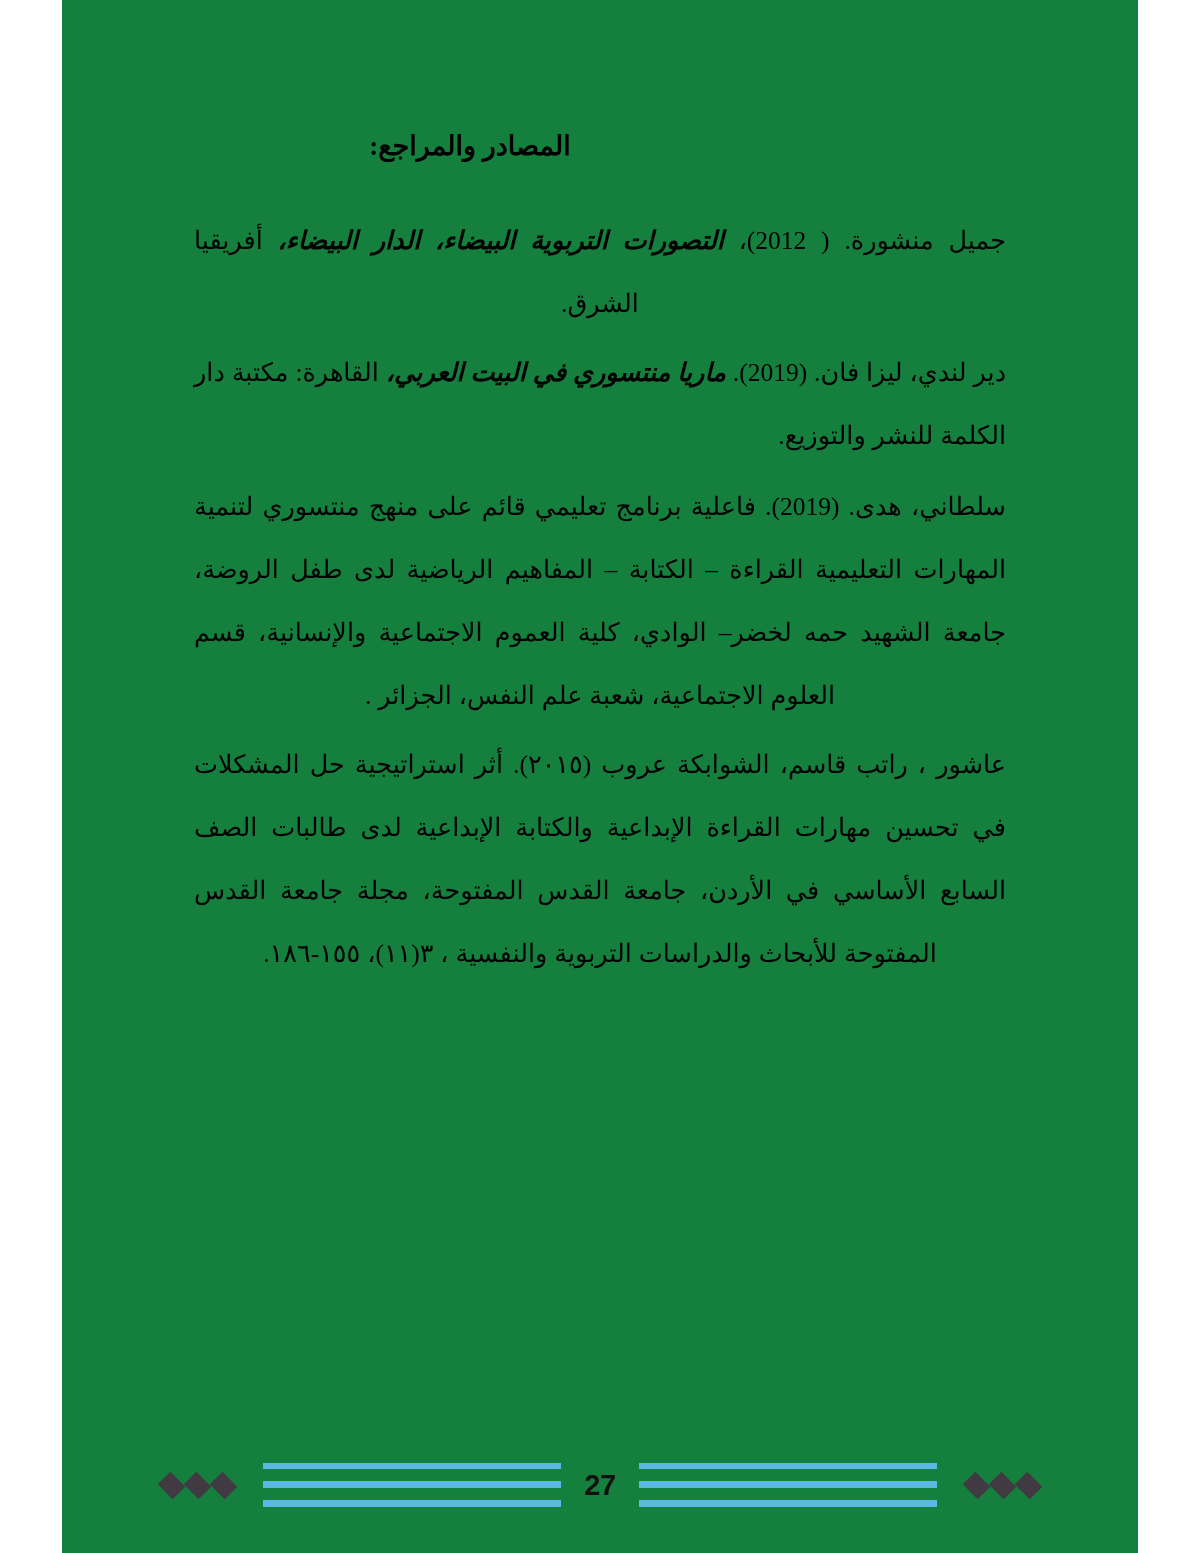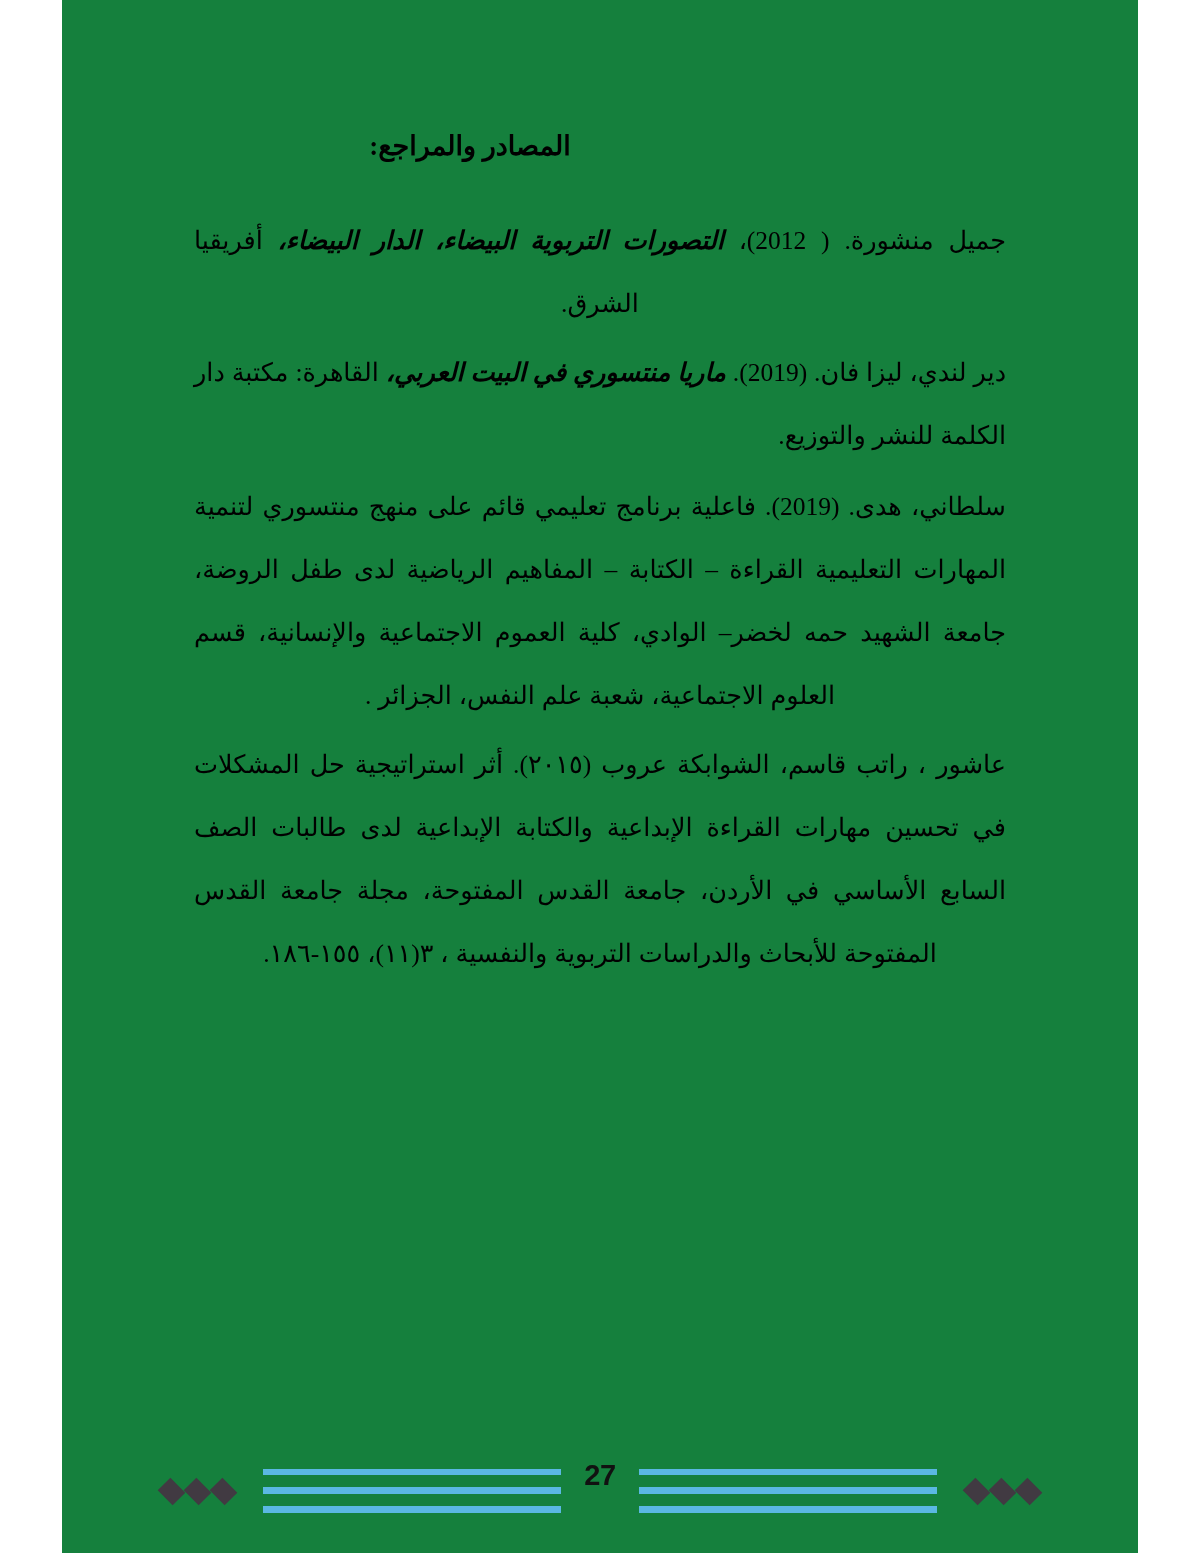--- a/index.html
+++ b/index.html
@@ -69,24 +69,25 @@
   .ref.r4 { margin-bottom: 6px; }
   .ref.r5 { margin-bottom: 6px; }
   .ref.r6 { margin-bottom: 6px; }
   .ref.r7 { margin-bottom: 0; }
 
   
   .footer {
     position: absolute;
     left: 0;
     right: 0;
-    bottom: 30px;
+    bottom: 36px;
     height: 64px;
     direction: ltr;
     display: flex;
+    align-items: center;
     justify-content: center;
     gap: 0;
   }
 
   .diamonds {
     display: flex;
     align-items: center;
     gap: 3px;
   }
 

